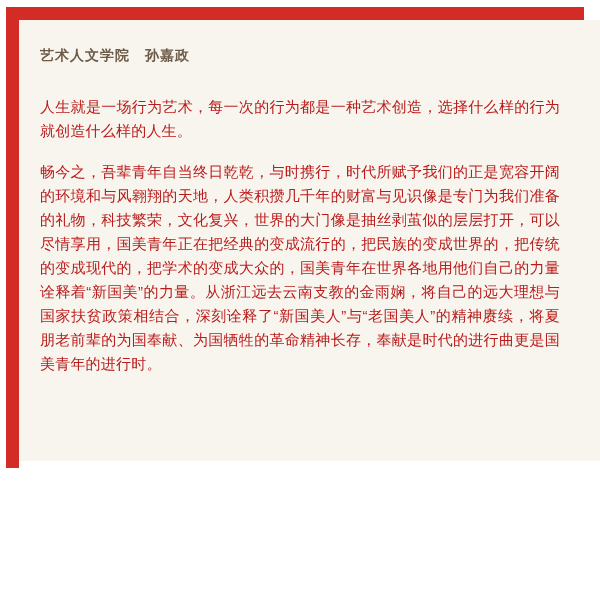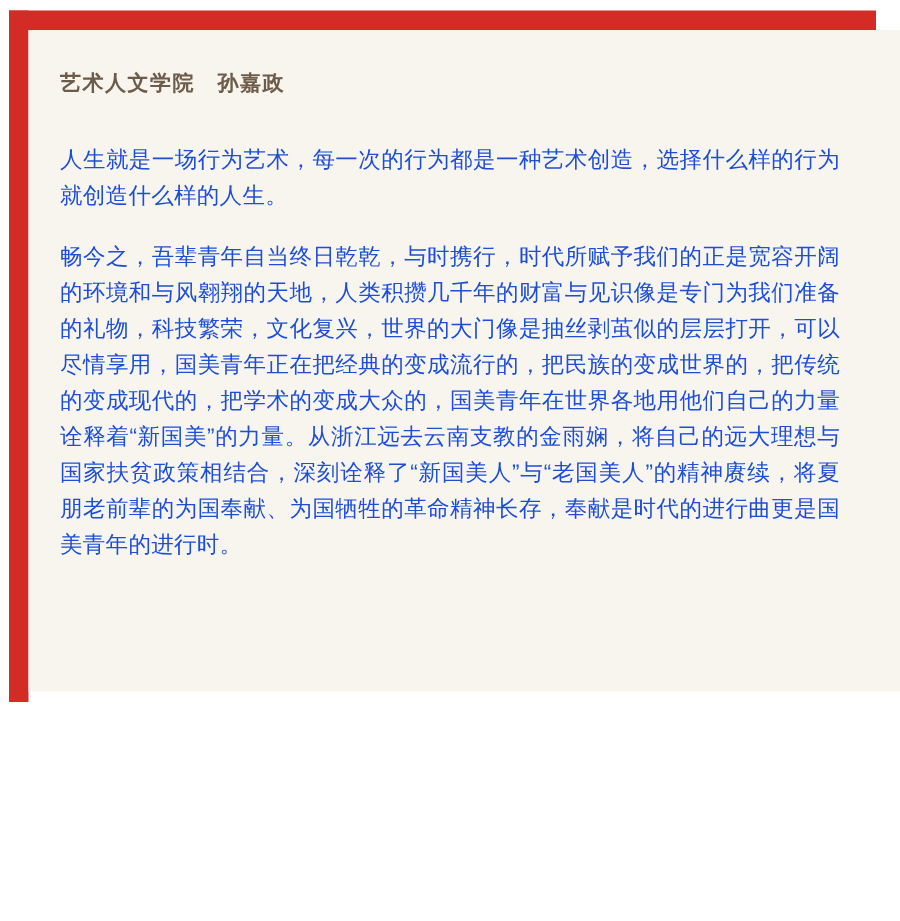--- a/index.html
+++ b/index.html
@@ -43,21 +43,21 @@
 </head>
 <body>
 
 <div class="page" style="background: rgb(255, 255, 255);">
 
   <div class="accent-top" style="background: rgb(211, 43, 38);"></div>
   <div class="accent-left" style="background: rgb(211, 43, 38);"></div>
 
   <div class="panel" style="background: rgb(248, 245, 238);">
     <div class="byline" style="color: rgb(109, 92, 73);">艺术人文学院　孙嘉政</div>
-    <div class="article" style="color: #1d4ed8;">
+    <div class="article" style="color: #b91c1c;">
       <p>人生就是一场行为艺术，每一次的行为都是一种艺术创造，选择什么样的行为就创造什么样的人生。</p>
       <p>畅今之，吾辈青年自当终日乾乾，与时携行，时代所赋予我们的正是宽容开阔的环境和与风翱翔的天地，人类积攒几千年的财富与见识像是专门为我们准备的礼物，科技繁荣，文化复兴，世界的大门像是抽丝剥茧似的层层打开，可以尽情享用，国美青年正在把经典的变成流行的，把民族的变成世界的，把传统的变成现代的，把学术的变成大众的，国美青年在世界各地用他们自己的力量诠释着“新国美”的力量。从浙江远去云南支教的金雨娴，将自己的远大理想与国家扶贫政策相结合，深刻诠释了“新国美人”与“老国美人”的精神赓续，将夏朋老前辈的为国奉献、为国牺牲的革命精神长存，奉献是时代的进行曲更是国美青年的进行时。</p>
     </div>
   </div>
 
   <svg class="decoration" viewBox="190 482 410 128">
     <path d="M 213 574
              C 250 586 300 592 350 586
              C 380 582 396 573 406 567
              C 413 562 414 555 422 554

